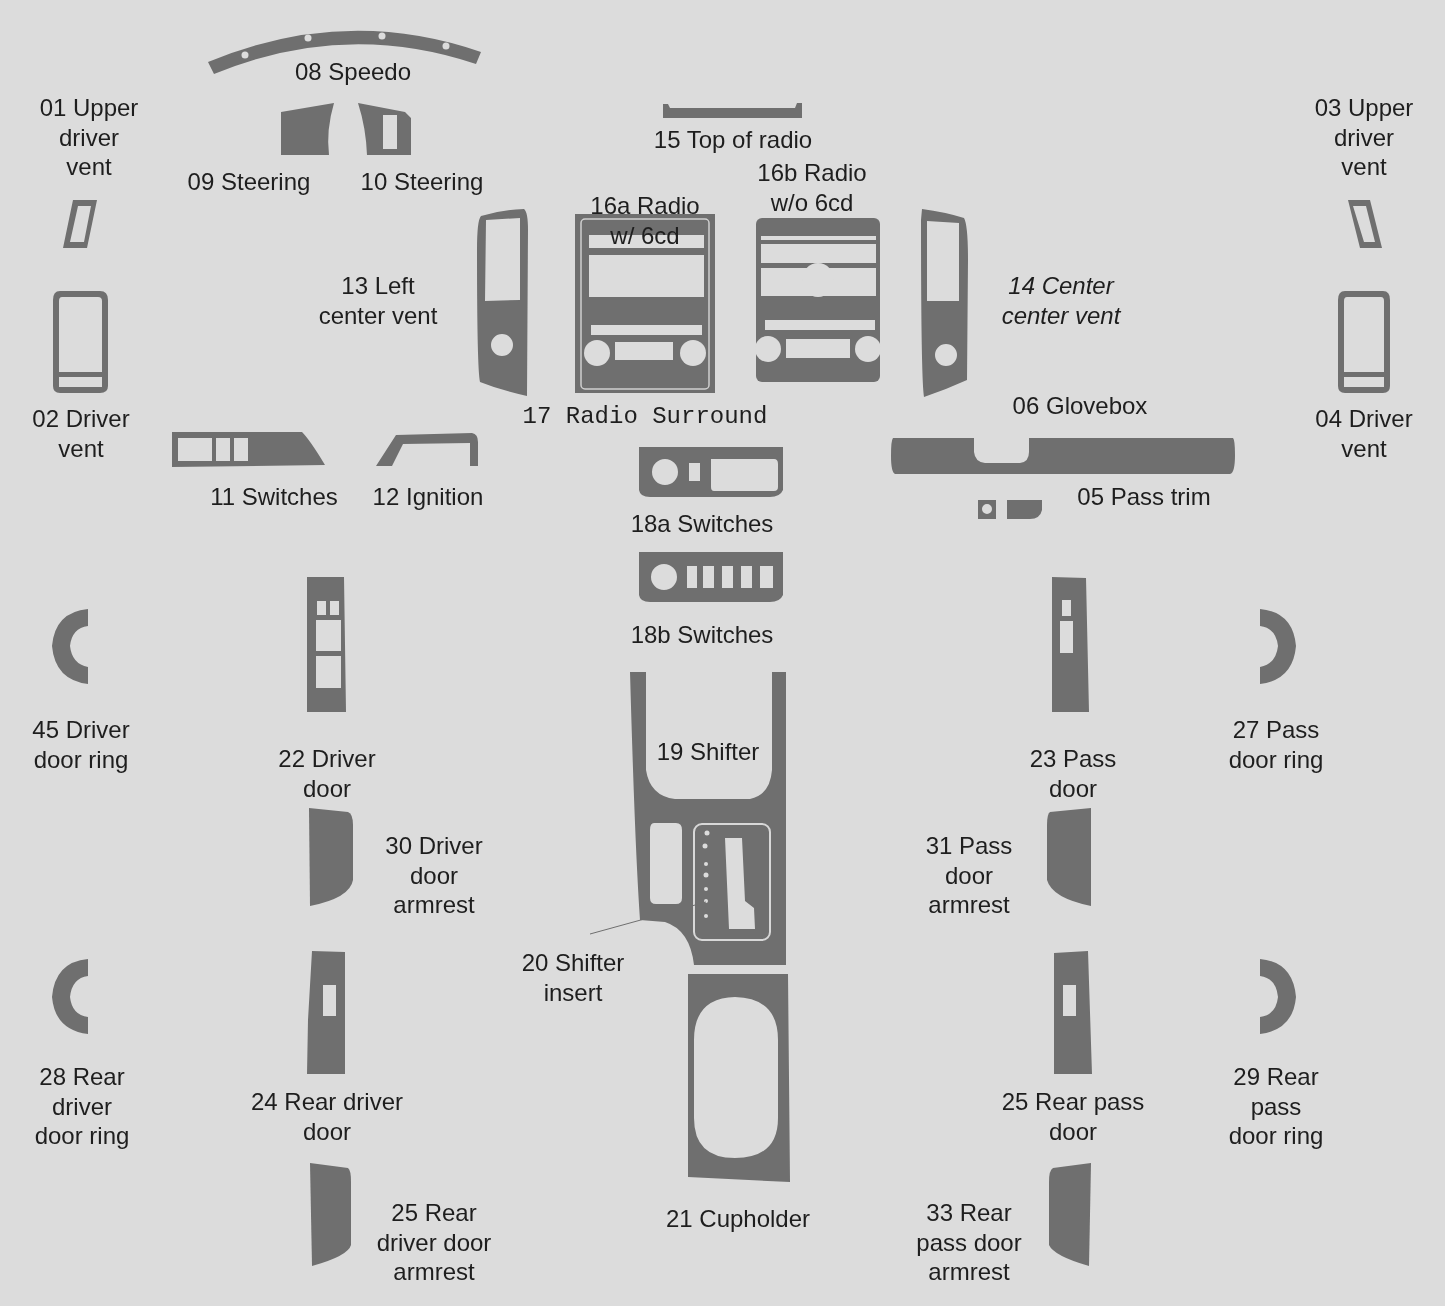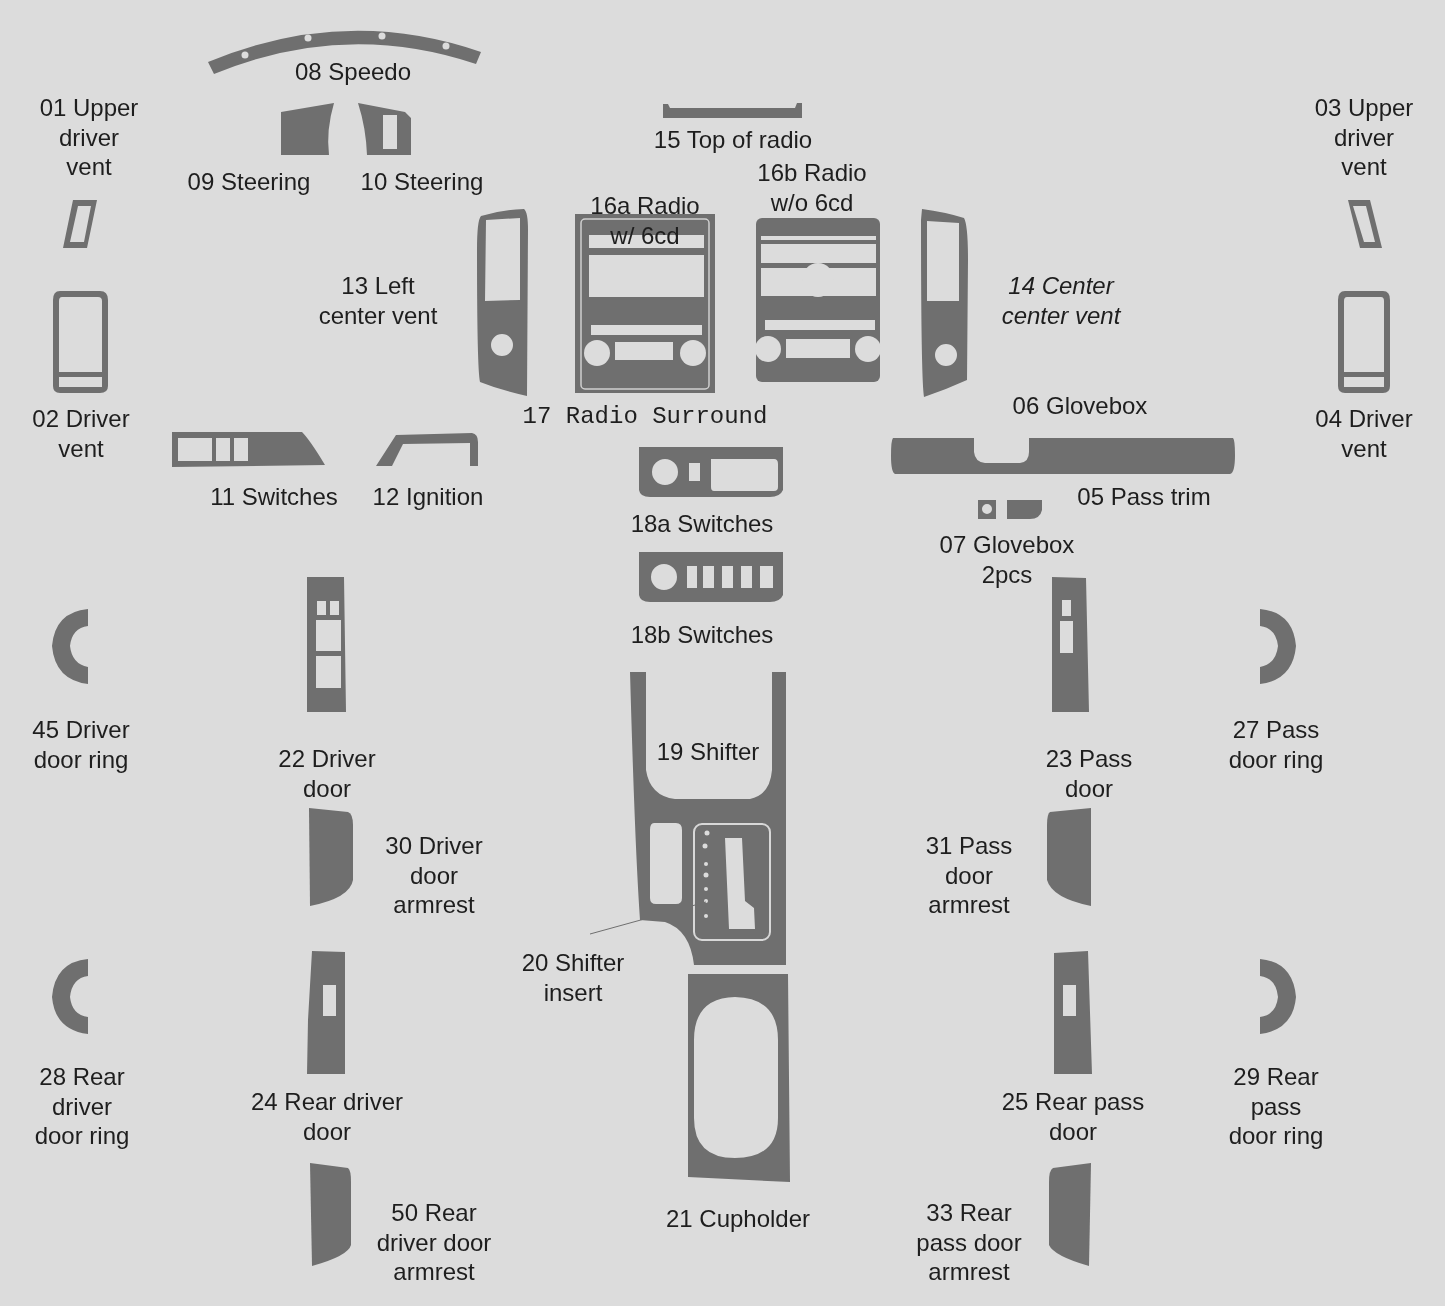--- a/index.html
+++ b/index.html
@@ -151,24 +151,20 @@
 <div class="lbl" style="left:1364px; top:404px;">
   <span>04 Driver</span>
   <span>vent</span>
 </div>
 <div class="lbl" style="left:1144px; top:482px;">
   <span>05 Pass trim</span>
 </div>
 <div class="lbl" style="left:1080px; top:391px;">
   <span>06 Glovebox</span>
 </div>
-<div class="lbl" style="left:1007px; top:530px;">
-  <span>07 Glovebox</span>
-  <span>2pcs</span>
-</div>
 <div class="lbl" style="left:353px; top:57px;">
   <span>08 Speedo</span>
 </div>
 <div class="lbl" style="left:249px; top:167px;">
   <span>09 Steering</span>
 </div>
 <div class="lbl" style="left:422px; top:167px;">
   <span>10 Steering</span>
 </div>
 <div class="lbl" style="left:246px; top:482px;margin-left:28px;">
@@ -212,21 +208,21 @@
   <span>20 Shifter</span>
   <span>insert</span>
 </div>
 <div class="lbl" style="left:738px; top:1204px;">
   <span>21 Cupholder</span>
 </div>
 <div class="lbl" style="left:327px; top:744px;">
   <span>22 Driver</span>
   <span>door</span>
 </div>
-<div class="lbl" style="left:1073px; top:744px;margin-left:16px;">
+<div class="lbl" style="left:1073px; top:744px;">
   <span>23 Pass</span>
   <span>door</span>
 </div>
 <div class="lbl" style="left:327px; top:1087px;">
   <span>24 Rear driver</span>
   <span>door</span>
 </div>
 <div class="lbl" style="left:1073px; top:1087px;">
   <span>25 Rear pass</span>
   <span>door</span>
@@ -253,21 +249,21 @@
   <span>30 Driver</span>
   <span>door</span>
   <span>armrest</span>
 </div>
 <div class="lbl" style="left:969px; top:831px;">
   <span>31 Pass</span>
   <span>door</span>
   <span>armrest</span>
 </div>
 <div class="lbl" style="left:434px; top:1198px;">
-  <span>50 Rear</span>
+  <span>25 Rear</span>
   <span>driver door</span>
   <span>armrest</span>
 </div>
 <div class="lbl" style="left:969px; top:1198px;">
   <span>33 Rear</span>
   <span>pass door</span>
   <span>armrest</span>
 </div>
 
 </div>

